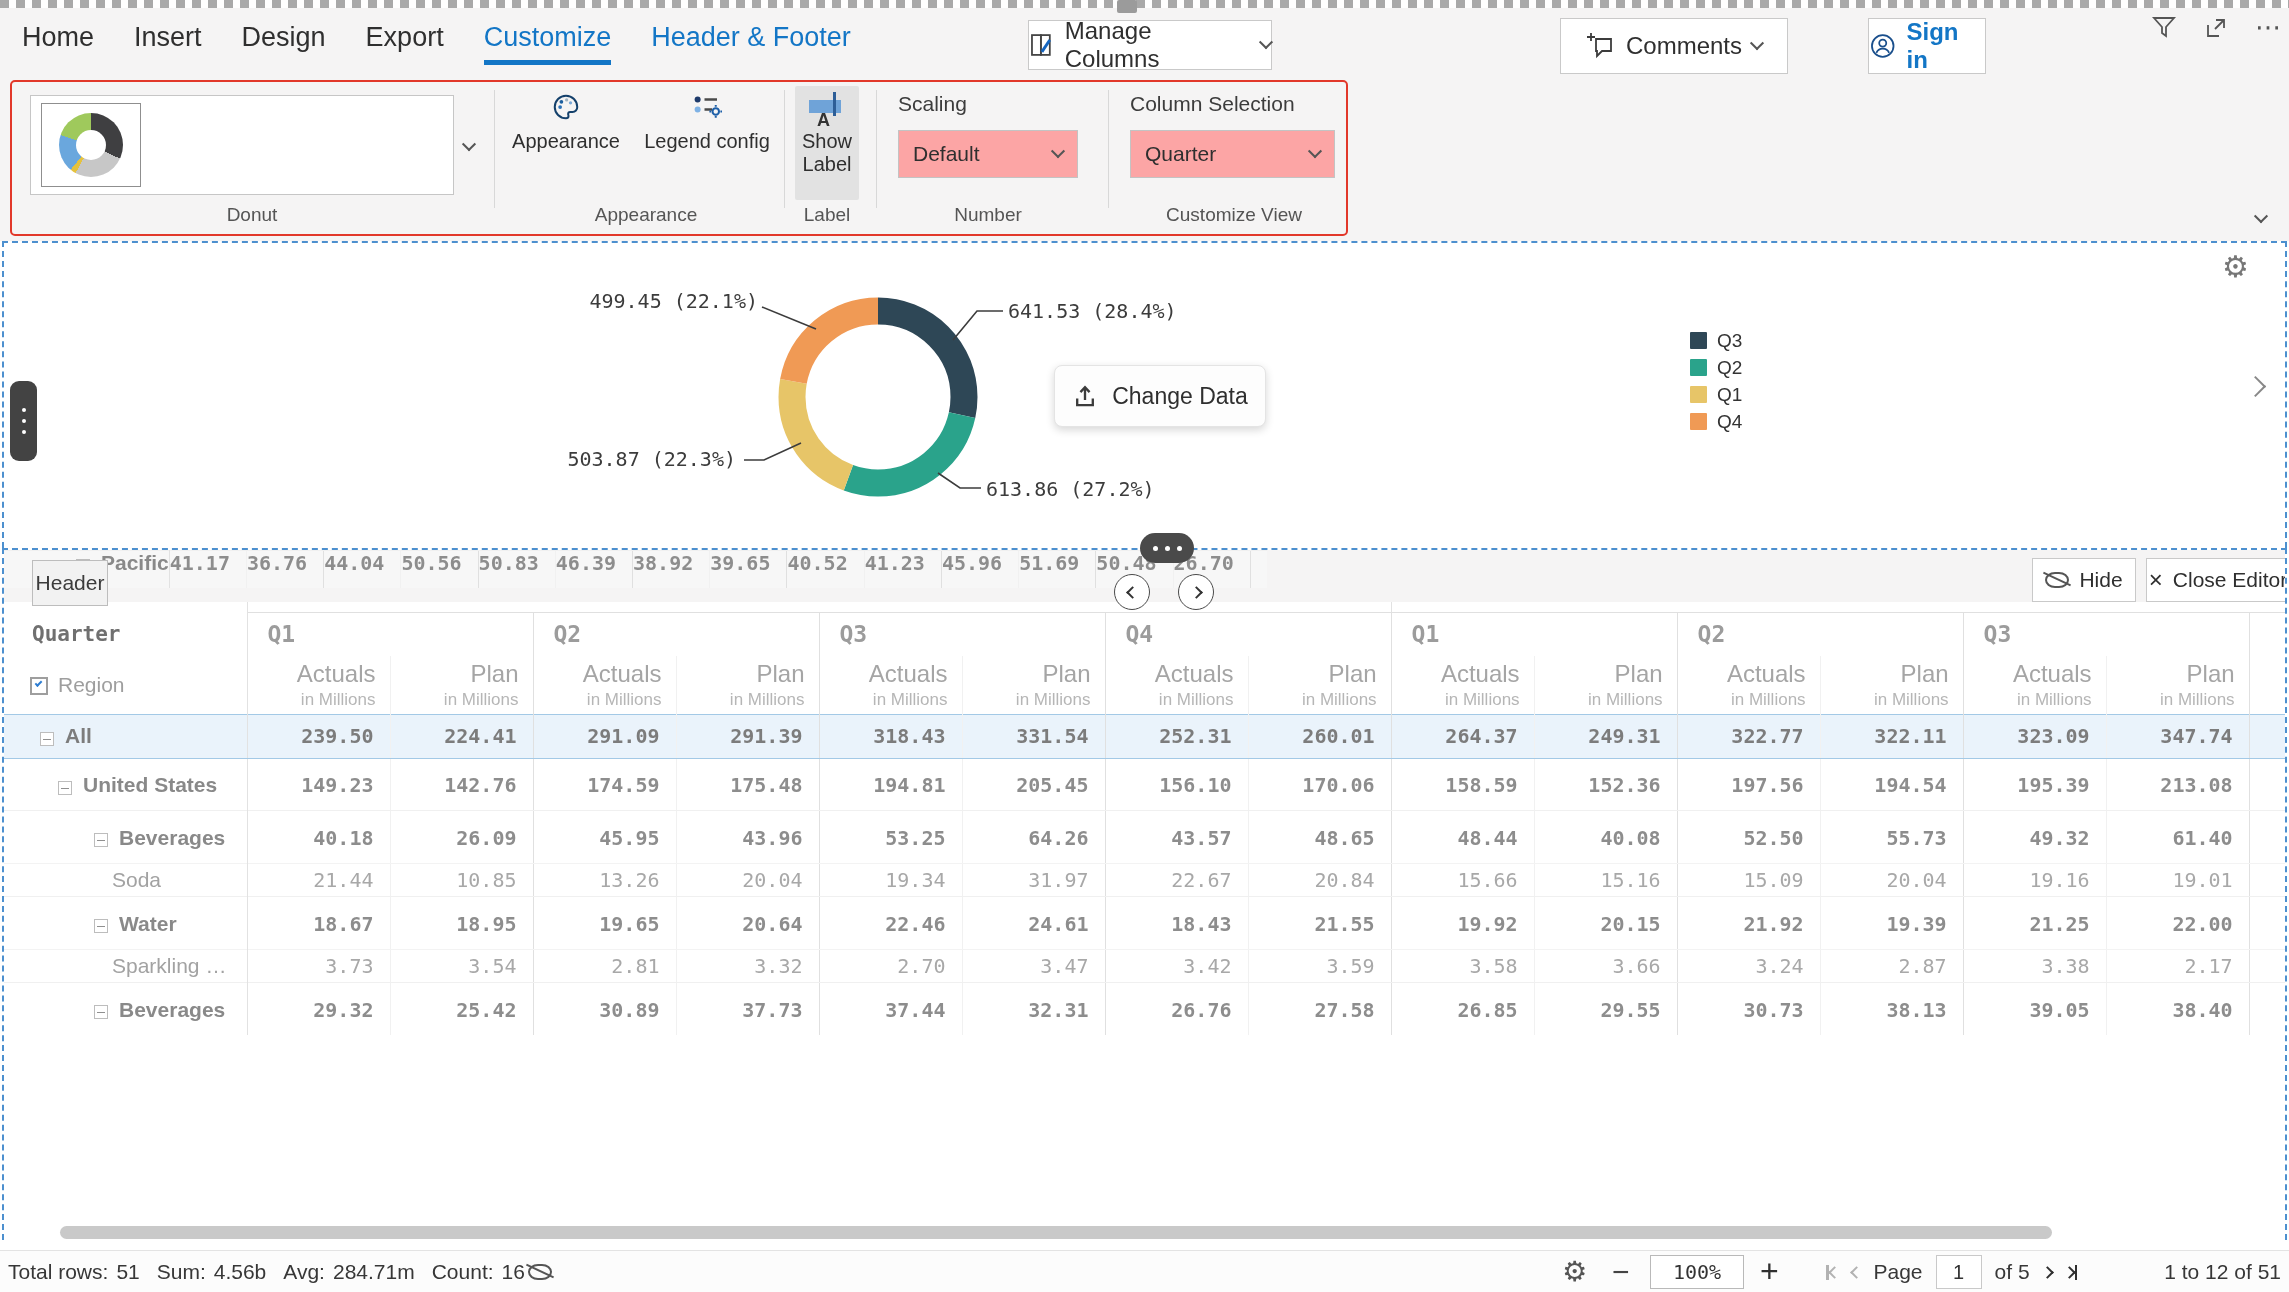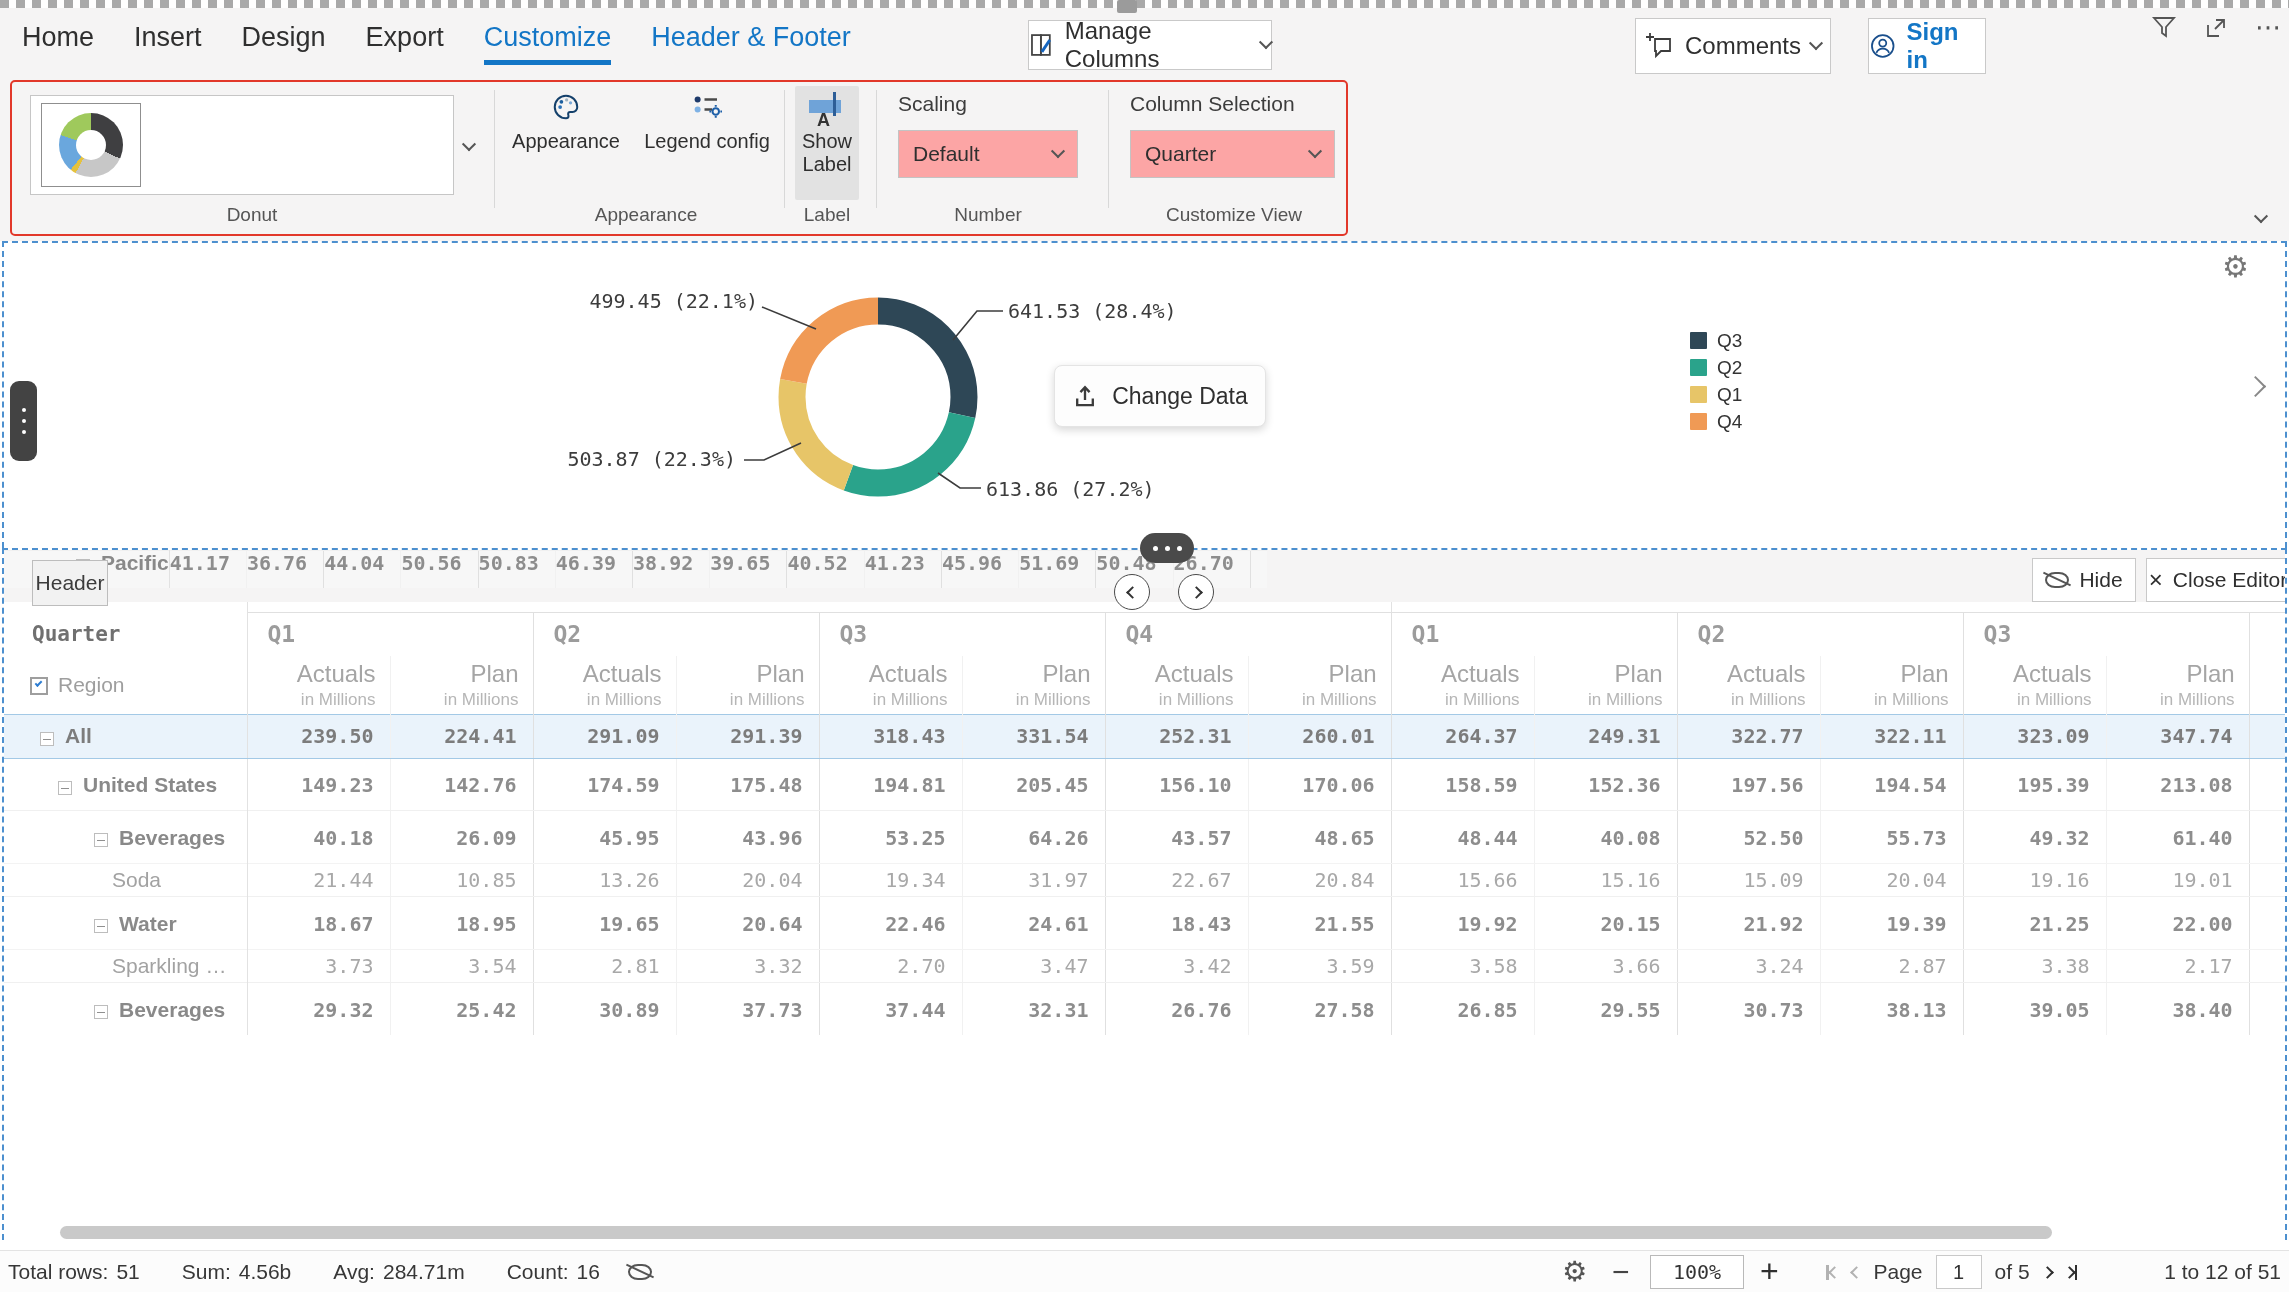--- a/index.html
+++ b/index.html
@@ -15,21 +15,21 @@
 
   
   .menubar { position:absolute; left:22px; top:22px; display:flex; gap:40px; align-items:flex-end; }
   .menu-item { font-size:27px; color:#2f2f2f; padding-bottom:12px; cursor:default; white-space:nowrap; }
   .menu-item.active { color:#1376c6; border-bottom:5px solid #1376c6; padding-bottom:7px; }
   .menu-item.linked { color:#1376c6; }
 
   .tool-btn { position:absolute; background:#fff; border:1px solid #c9c9c9; display:flex; align-items:center;
     justify-content:center; gap:10px; font-size:24px; color:#2f2f2f; }
   #manage-columns { left:1028px; top:20px; width:244px; height:50px; }
-  #comments-btn  { left:1635px; top:18px; width:196px; height:56px; }
+  #comments-btn  { left:1560px; top:18px; width:228px; height:56px; }
   #signin-btn    { left:1868px; top:18px; width:118px; height:56px; color:#1376c6; font-weight:700; }
   .chev { display:inline-block; width:10px; height:10px; border-right:2px solid #555; border-bottom:2px solid #555; }
   .chev.down { transform:rotate(45deg) translate(-2px,-2px); }
   .chev.right { transform:rotate(-45deg); }
   .chev.left { transform:rotate(135deg); }
   .corner-icons { position:absolute; right:6px; top:12px; display:flex; gap:26px; align-items:center; color:#555; }
 
   
   .ribbon { position:absolute; left:10px; top:80px; width:1338px; height:156px;
     border:2.5px solid #e2382a; border-radius:5px; background:#f5f4f4; }
@@ -123,21 +123,21 @@
 
   .eyeoff { position:relative; width:24px; height:16px; display:inline-block; }
   .eyeoff::before { content:""; position:absolute; inset:0; border:2px solid #555; border-radius:50% 50% 50% 50% / 60% 60% 60% 60%; }
   .eyeoff::after { content:""; position:absolute; left:-3px; top:6px; width:30px; height:2px; background:#555; transform:rotate(25deg); }
 
   .hscroll { position:absolute; left:56px; top:676px; width:1992px; height:13px; background:#c9c9c9; border-radius:7px; z-index:6; }
 
   
   .statusbar { position:absolute; left:0; top:1250px; width:2289px; height:42px; background:#fcfcfc;
     border-top:1px solid #e3e3e3; font-size:21px; color:#373737; }
-  .stats { position:absolute; left:8px; top:0; height:42px; display:flex; align-items:center; gap:42px; }
+  .stats { position:absolute; left:8px; top:0; height:42px; display:flex; align-items:center; gap:17px; }
   .stat { display:flex; gap:8px; }
   .sb-gear { position:absolute; left:1562px; top:4px; font-family:"DejaVu Sans", sans-serif; font-size:28px; color:#555; }
   .zoom-minus { position:absolute; left:1612px; top:4px; font-size:30px; color:#444; }
   .zoom-box { position:absolute; left:1650px; top:4px; width:94px; height:34px; border:1px solid #b9b9b9; background:#fff;
     display:flex; align-items:center; justify-content:center; font-family:"DejaVu Sans Mono", monospace; font-size:20px; color:#333; }
   .zoom-plus { position:absolute; left:1760px; top:2px; font-size:32px; color:#2f2f2f; }
   .pager { position:absolute; left:1826px; top:0; height:42px; display:flex; align-items:center; gap:13px; }
   .pg { display:flex; align-items:center; gap:1px; }
   .pg .chev { width:9px; height:9px; }
   .pg.dis .chev { border-color:#b2b2b2; } .pg.dis .bar { background:#b2b2b2; }

